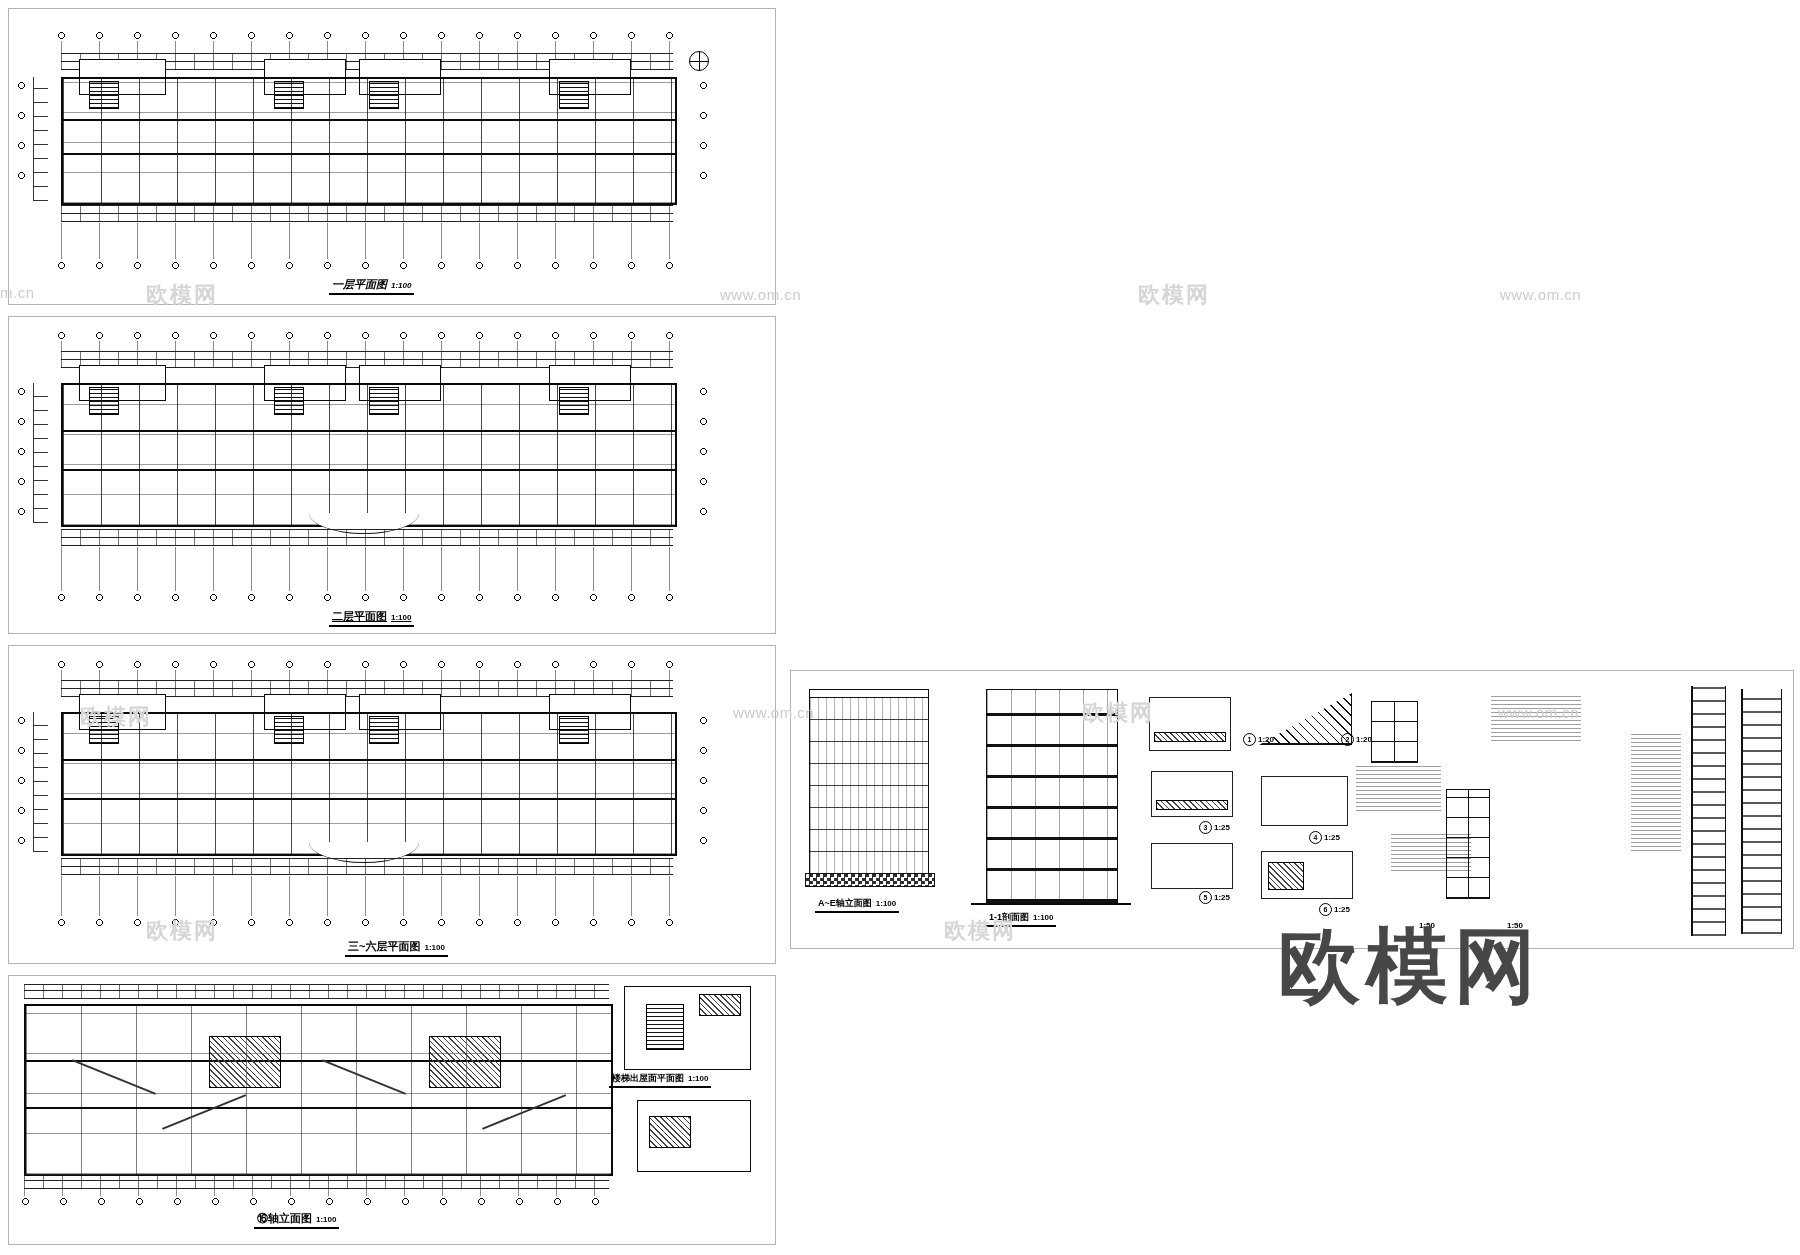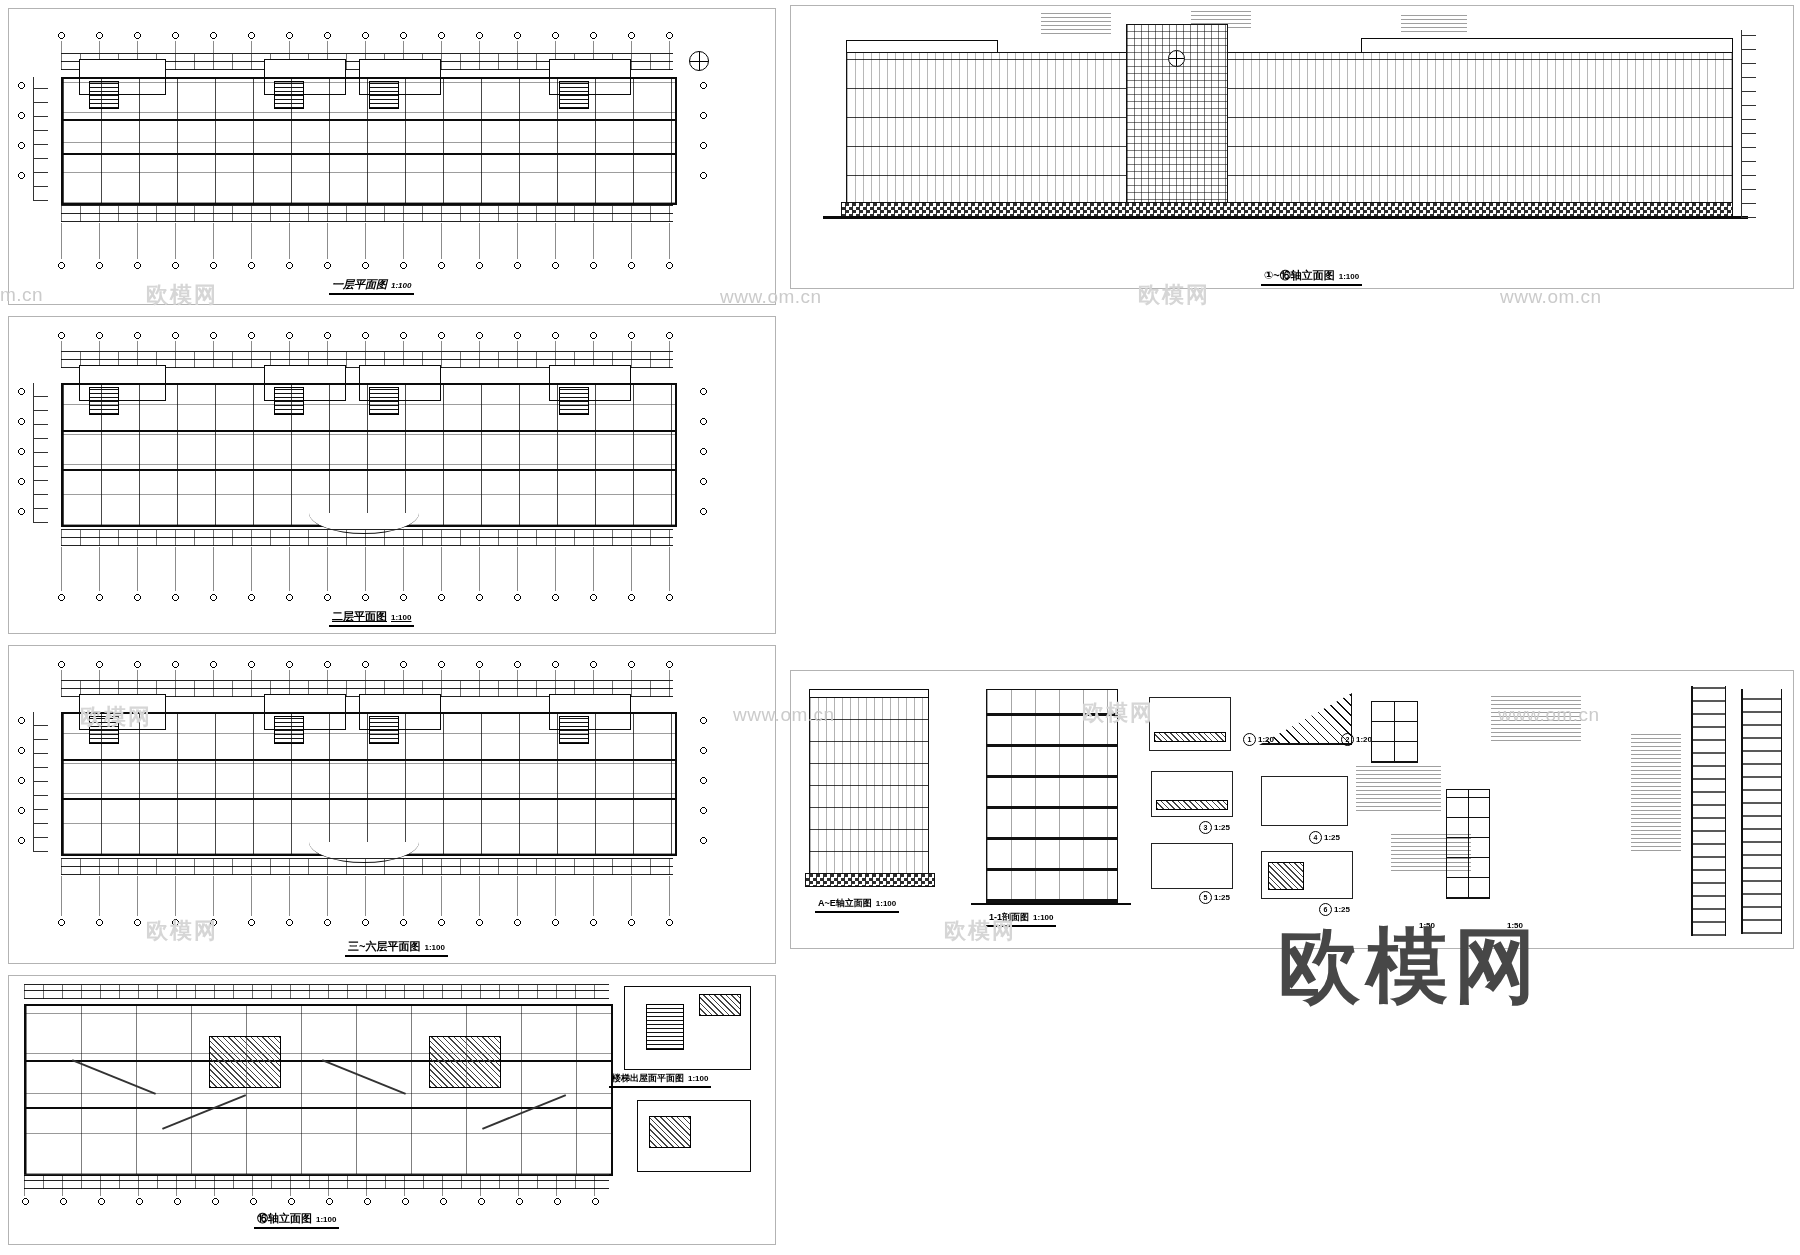--- a/index.html
+++ b/index.html
@@ -60,21 +60,21 @@
   
   .cap{position:absolute;white-space:nowrap;font-weight:bold;font-size:11px;color:#000;
     border-bottom:2.5px solid #000;padding:0 3px 1px;}
   .cap .sc{font-size:8px;margin-left:4px;}
   .cap.sm{font-size:9px;border-bottom-width:2px;}
   .dlabel{position:absolute;white-space:nowrap;font-weight:bold;font-size:8px;color:#000;}
   .dlabel .n{display:inline-block;width:11px;height:11px;border:1px solid #000;border-radius:50%;
     text-align:center;line-height:11px;font-size:7px;margin-right:2px;}
   
   .wm{position:absolute;color:#cbcbcb;white-space:nowrap;}
-  .wm.url{font-size:19px;letter-spacing:.5px;}
+  .wm.url{font-size:15px;letter-spacing:.5px;}
   .wm.cn{font-size:22px;font-weight:bold;color:#d6d6d6;letter-spacing:2px;}
   .wm.big{font-size:82px;font-weight:bold;color:#474747;letter-spacing:6px;}
 </style>
 </head>
 <body>
 
 <div id="stage">
 
   <div class="panel" style="left:8px;top:8px;width:766px;height:295px;">
     <div class="bubbles" style="left:48px;top:22px;width:620px;"></div>
@@ -160,35 +160,20 @@
     <div class="cap" style="left:245px;top:235px;"><span>⑯轴立面图</span><span class="sc">1:100</span></div>
 
     <div class="blk" style="left:615px;top:10px;width:125px;height:82px;"></div>
     <div class="stairs" style="left:637px;top:28px;width:36px;height:44px;"></div>
     <div class="hatch" style="left:690px;top:18px;width:40px;height:20px;"></div>
     <div class="cap sm" style="left:600px;top:96px;"><span>楼梯出屋面平面图</span><span class="sc">1:100</span></div>
     <div class="blk" style="left:628px;top:124px;width:112px;height:70px;"></div>
     <div class="hatch" style="left:640px;top:140px;width:40px;height:30px;"></div>
   </div>
 
-  <div class="panel" style="left:790px;top:5px;width:1002px;height:282px;">
-    <div class="notes" style="left:250px;top:6px;width:70px;height:22px;"></div>
-    <div class="notes" style="left:400px;top:2px;width:60px;height:20px;"></div>
-    <div class="notes" style="left:610px;top:8px;width:66px;height:18px;"></div>
-    <div class="blk" style="left:55px;top:34px;width:150px;height:13px;"></div>
-    <div class="blk" style="left:570px;top:32px;width:370px;height:15px;"></div>
-    <div class="elev" style="left:55px;top:46px;width:280px;height:152px;"></div>
-    <div class="elev" style="left:435px;top:46px;width:505px;height:152px;"></div>
-    <div class="tower" style="left:335px;top:18px;width:100px;height:182px;"></div>
-    <div class="ccross" style="left:377px;top:44px;width:15px;height:15px;"></div>
-    <div class="checker" style="left:50px;top:196px;width:890px;height:14px;"></div>
-    <div class="gline" style="left:32px;top:210px;width:925px;height:2.5px;"></div>
-    <div class="vdim" style="left:950px;top:24px;height:188px;"></div>
-    <div class="cap" style="left:470px;top:262px;"><span>①~⑯轴立面图</span><span class="sc">1:100</span></div>
-  </div>
 
 
   <div class="panel" style="left:790px;top:670px;width:1002px;height:277px;">
 
     <div class="blk" style="left:18px;top:18px;width:118px;height:10px;"></div>
     <div class="elev" style="left:18px;top:26px;width:118px;height:176px;background-image:repeating-linear-gradient(0deg,rgba(0,0,0,.75) 0 1.4px,transparent 1.4px 22px),repeating-linear-gradient(90deg,rgba(0,0,0,.3) 0 1px,transparent 1px 8px);"></div>
     <div class="checker" style="left:14px;top:202px;width:128px;height:12px;"></div>
     <div class="cap sm" style="left:24px;top:226px;"><span>A~E轴立面图</span><span class="sc">1:100</span></div>
 
     <div class="sect" style="left:195px;top:18px;width:130px;height:212px;"></div>

